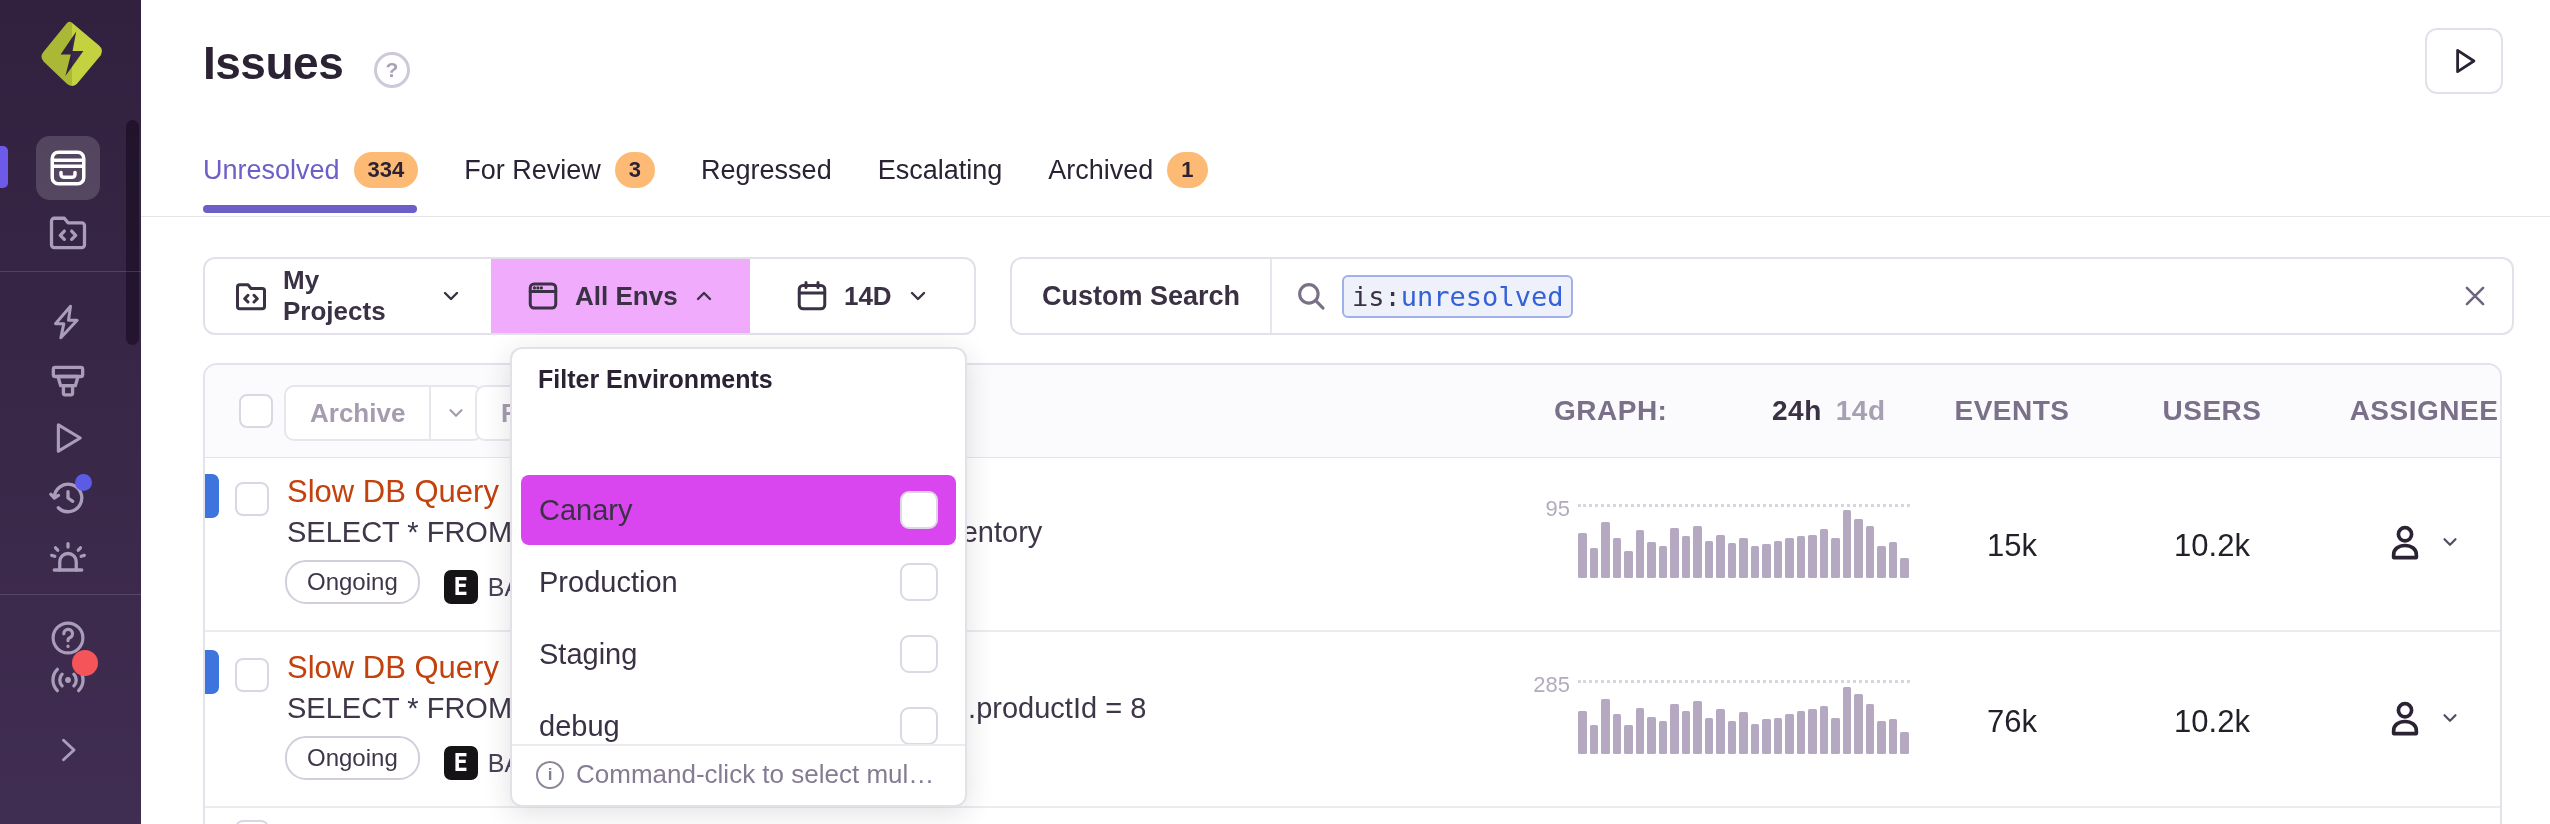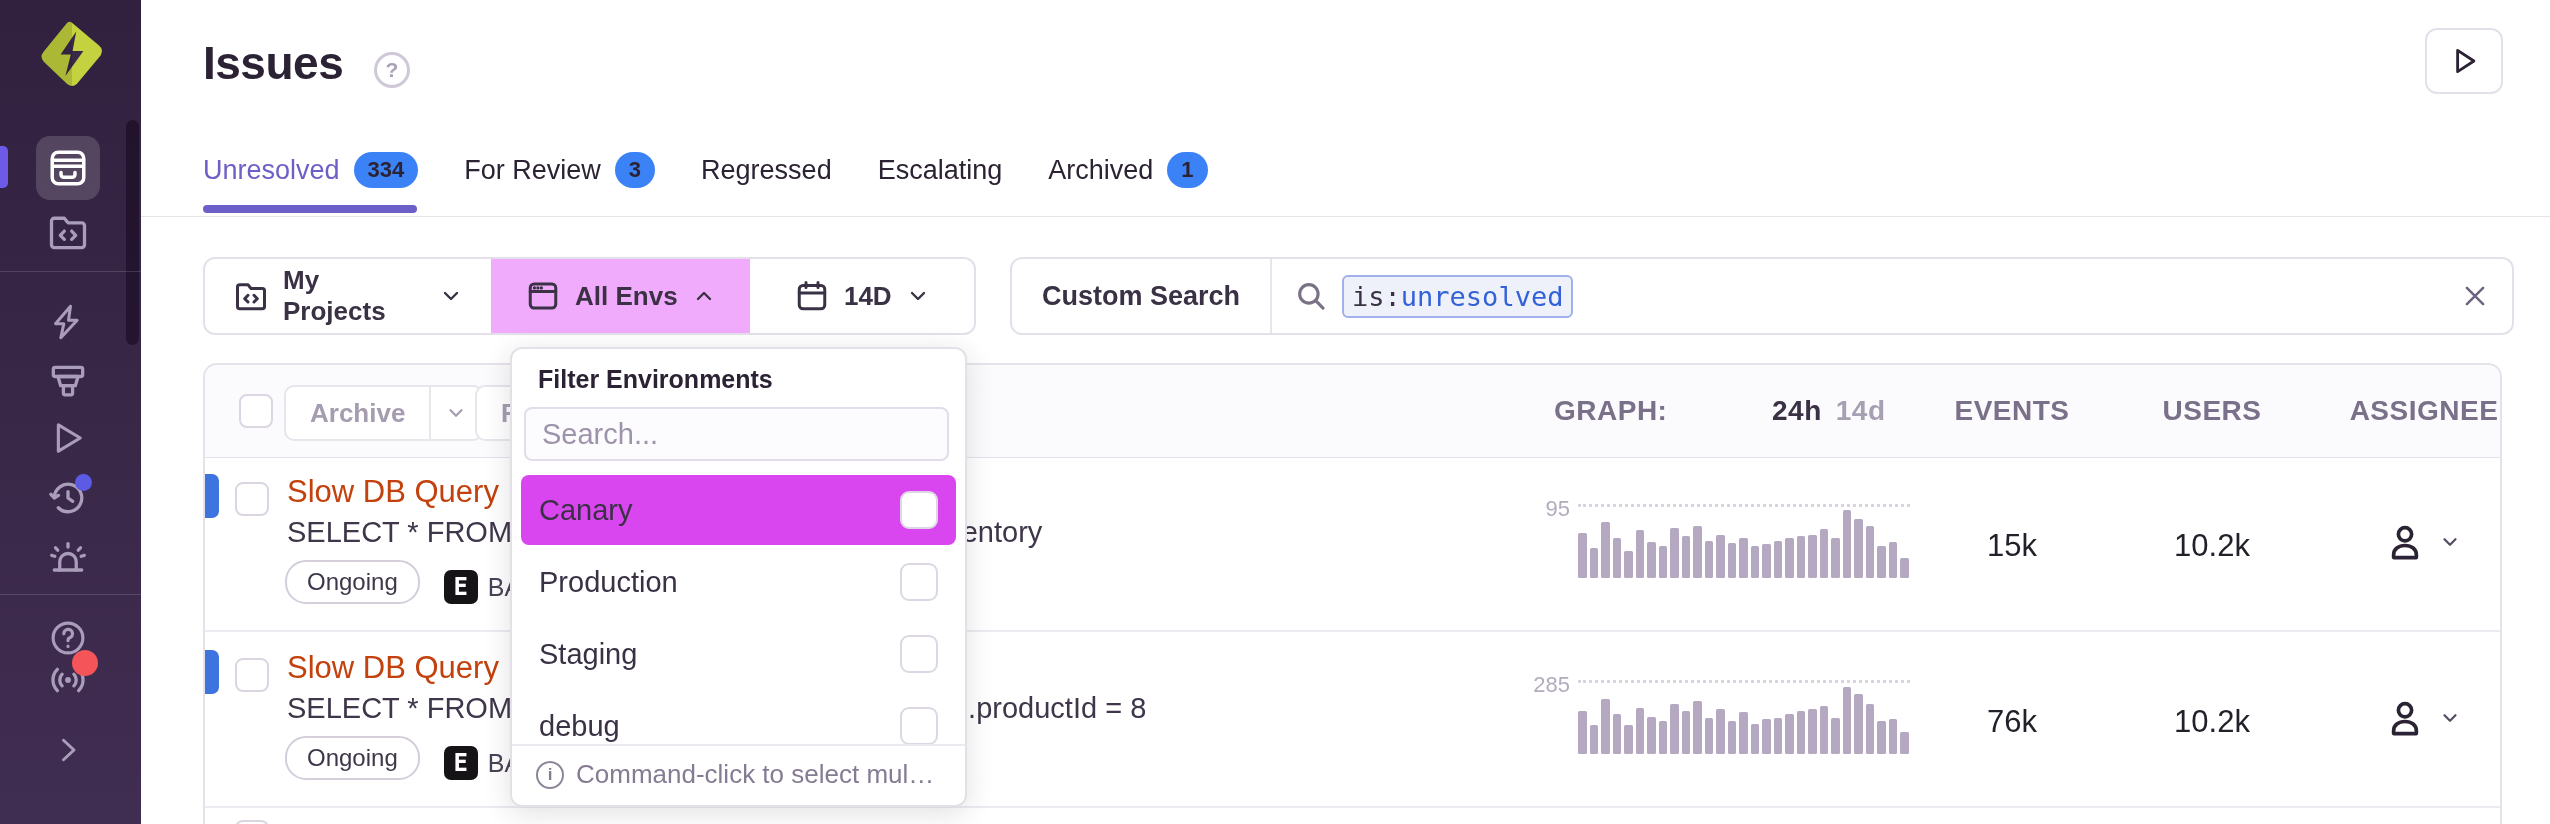--- a/index.html
+++ b/index.html
@@ -22,21 +22,21 @@
   
   .page-title{left:203px;top:36px;font-size:46px;font-weight:700;letter-spacing:-.5px;}
   .help-circ{left:374px;top:52px;width:30px;height:30px;border:3px solid #cfc8d8;border-radius:50%;
     color:#aaa1b8;font-size:21px;font-weight:700;display:flex;align-items:center;justify-content:center;}
   .play-btn{left:2425px;top:28px;width:74px;height:62px;border:2px solid #e4e0ea;border-radius:12px;
     background:#fff;display:flex;align-items:center;justify-content:center;color:#2b2233;}
 
   
   .tabs{left:203px;top:152px;display:flex;align-items:center;gap:46px;font-size:27px;}
   .tab{display:flex;align-items:center;gap:14px;color:#2b2233;}
-  .tab .cnt{background:#3b82f6;color:#2b2233;font-size:22px;font-weight:600;border-radius:18px;padding:5px 14px;}
+  .tab .cnt{background:#fdba74;color:#2b2233;font-size:22px;font-weight:600;border-radius:18px;padding:5px 14px;}
   .tab.active{color:#6c5fc7;}
   .tab-underline{left:203px;top:205px;width:214px;height:8px;border-radius:4px;background:#6c5fc7;}
   .tabs-border{left:141px;top:216px;width:2409px;height:1px;background:#e7e3ea;}
 
   
   .filterbar{left:203px;top:257px;width:769px;height:74px;border:2px solid #e4e0ea;border-radius:12px;
     background:#fff;display:flex;align-items:stretch;overflow:hidden;}
   .fseg{display:flex;align-items:center;gap:14px;font-size:26px;font-weight:600;color:#3a3144;padding:0 28px;}
   .fseg .chev{color:#3a3144;}
   .fseg.envs{background:#f0abfc;padding:0 34px;}
@@ -460,23 +460,20 @@
       <div class="row-div" style="bottom:0;"></div>
     </div>
 
     <div class="issue-row" style="top:445px;height:16px;">
       <div class="cb abs" style="left:30px;top:10px;width:30px;height:30px;"></div>
     </div>
   </div>
 
   <div class="abs dropdown">
     <div class="dd-title">Filter Environments</div>
-    <div class="dd-search">
-      <span>Search...</span>
-    </div>
     <div class="dd-item hover" style="top:126px;">
       <span>Canary</span>
       <span class="dd-cb"></span>
     </div>
     <div class="dd-item" style="top:198px;">
       <span>Production</span>
       <span class="dd-cb"></span>
     </div>
     <div class="dd-item" style="top:270px;">
       <span>Staging</span>

